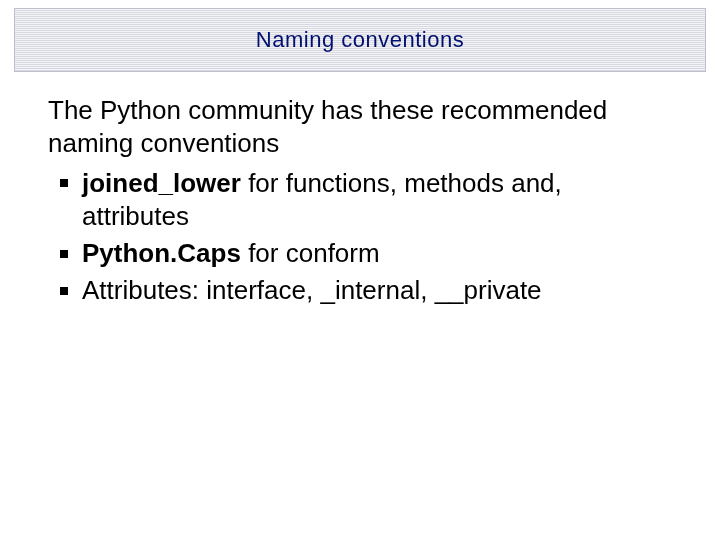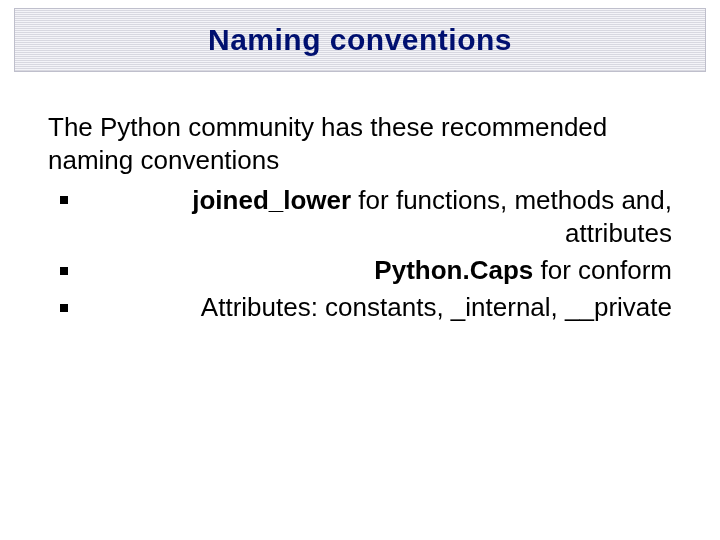--- a/index.html
+++ b/index.html
@@ -19,38 +19,37 @@
       #d8d8e0 1px,
       #f4f4f8 1px,
       #f4f4f8 2px
     );
     border: 1px solid #bfbfcc;
     display: flex;
     align-items: center;
     justify-content: center;
   }
   .title-text {
-    font-size: 30px;
-    font-weight: bold;
+    font-size: 22px;
+    font-weight: normal;
     color: #001070;
     letter-spacing: 0.5px;
   }
   .body {
-    padding: 39px 48px 0 48px;
+    padding: 22px 48px 0 48px;
     color: #000;
     font-size: 26px;
     line-height: 1.28;
   }
   .intro {
     margin-bottom: 6px;
   }
   ul.bullets {
     list-style: none;
     padding-left: 12px;
-    text-align: right;
   }
   ul.bullets li {
     position: relative;
     padding-left: 22px;
     margin-bottom: 4px;
   }
   ul.bullets li .dot {
     position: absolute;
     left: 0;
     top: 0.48em;
@@ -75,17 +74,17 @@
       <li>
         <span class="dot"></span>
         <span class="b">joined_lower</span><span> for functions, methods and, attributes</span>
       </li>
       <li>
         <span class="dot"></span>
         <span class="b">Python.Caps</span><span> for conform</span>
       </li>
       <li>
         <span class="dot"></span>
-        <span>Attributes: constants, _internal, __private</span>
+        <span>Attributes: interface, _internal, __private</span>
       </li>
     </ul>
   </div>
 </div>
 
 </body></html>

